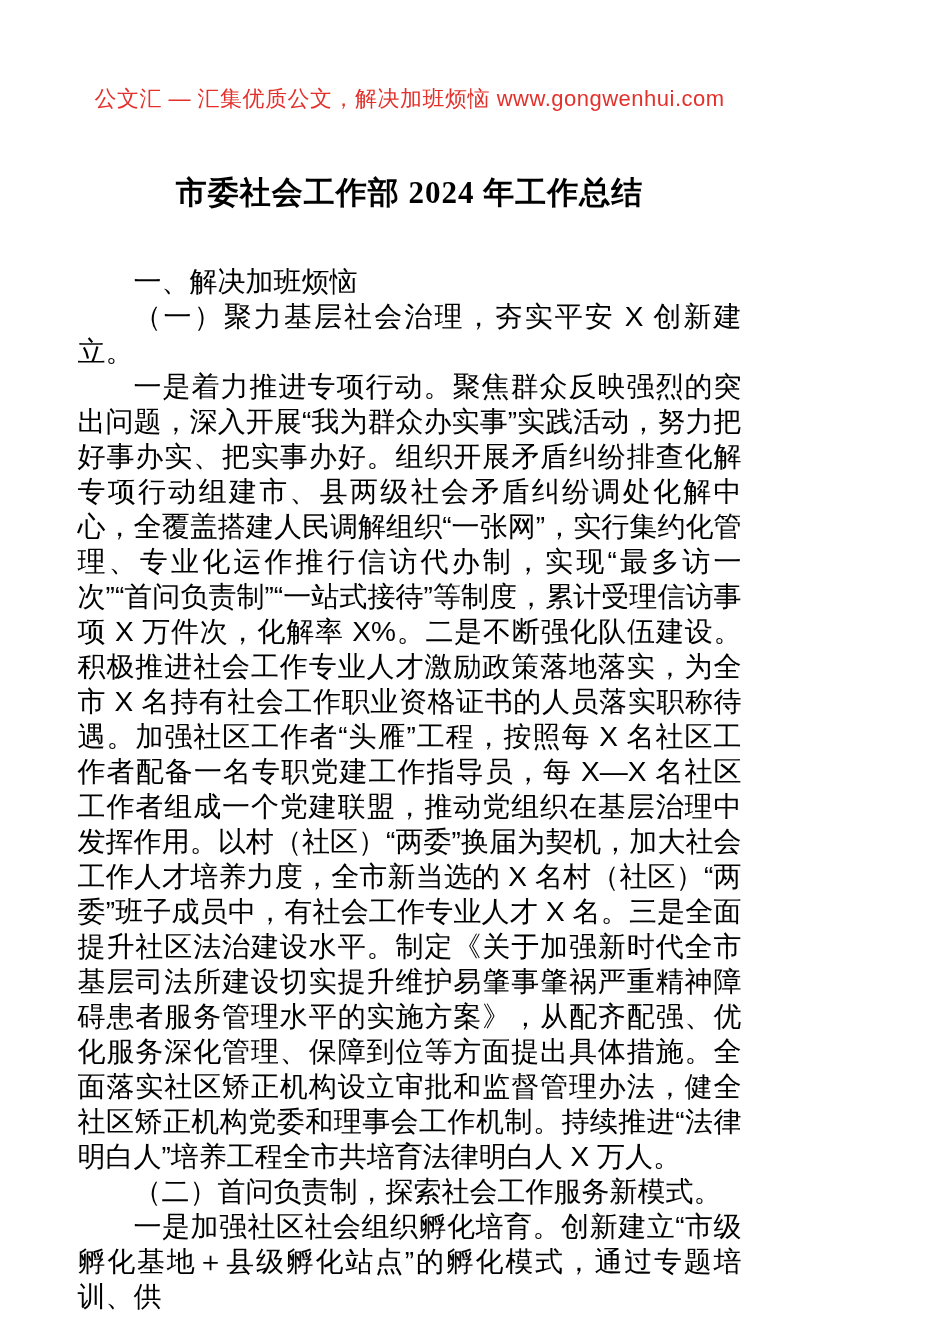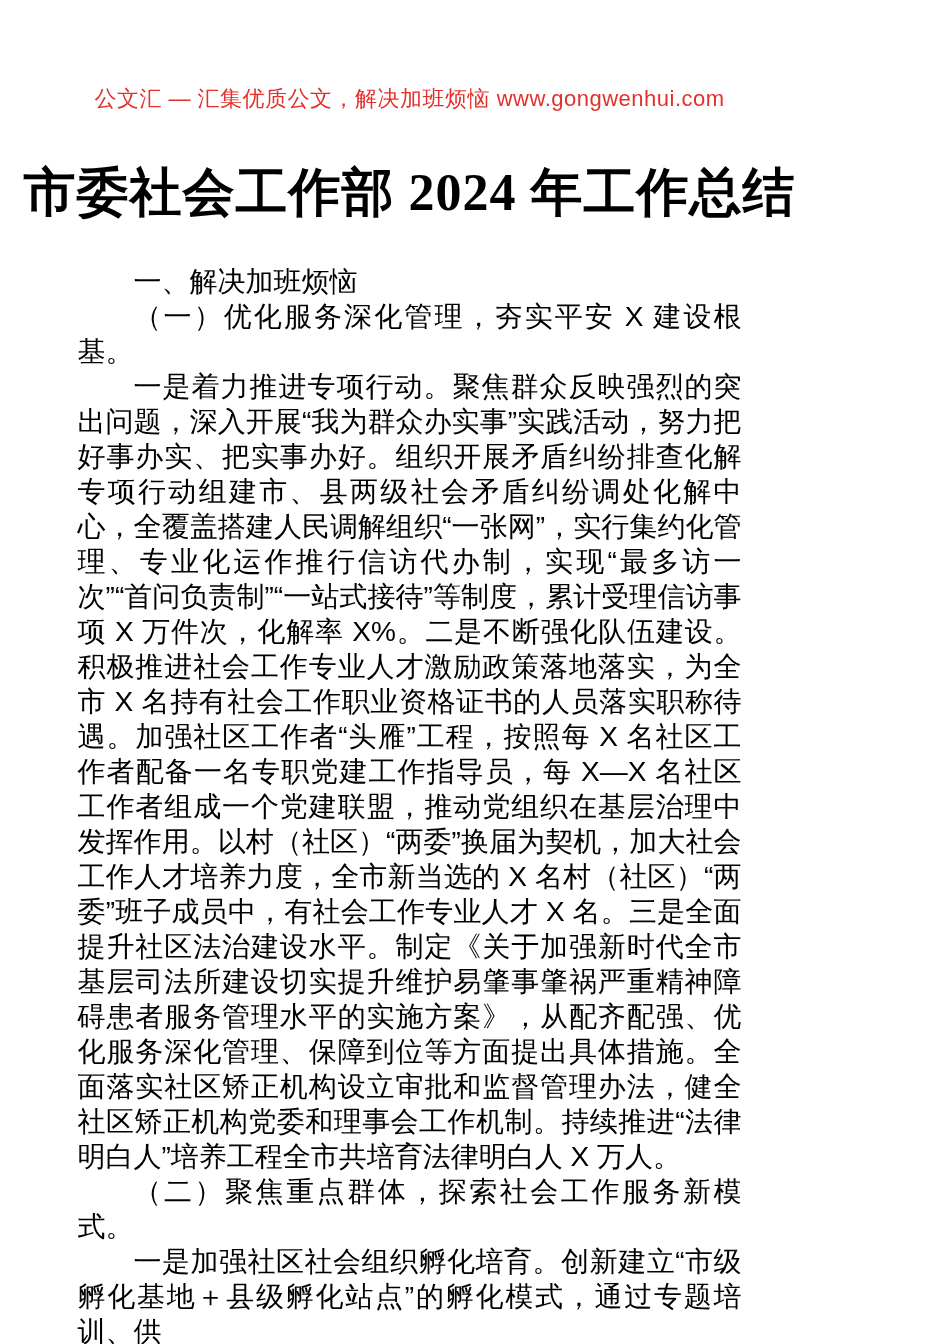--- a/index.html
+++ b/index.html
@@ -27,21 +27,21 @@
     font-size: 22px;
     line-height: 26px;
     font-weight: 400;
     letter-spacing: 0.5px;
     white-space: nowrap;
   }
   .doc-title {
     margin: 58px 0 0 0;
     text-align: center;
     font-family: "Liberation Serif", serif;
-    font-size: 52px;
+    font-size: 31px;
     line-height: 46px;
     font-weight: 700;
     letter-spacing: 1px;
     color: #000000;
   }
   .doc-body {
     width: 664px;
     margin: 48px auto 0 auto;
     font-size: 28px;
     line-height: 35px;
@@ -58,18 +58,18 @@
 </head>
 <body>
 
 <div class="page">
   <div class="watermark" style="color: rgb(227, 48, 43);">公文汇 — 汇集优质公文，解决加班烦恼 www.gongwenhui.com</div>
 
   <h1 class="doc-title">市委社会工作部 2024 年工作总结</h1>
 
   <div class="doc-body">
       <p>一、解决加班烦恼</p>
-      <p>（一）优化服务深化管理，夯实平安 X 建设根基。</p>
+      <p>（一）聚力基层社会治理，夯实平安 X 创新建立。</p>
       <p>一是着力推进专项行动。聚焦群众反映强烈的突出问题，深入开展“我为群众办实事”实践活动，努力把好事办实、把实事办好。组织开展矛盾纠纷排查化解专项行动组建市、县两级社会矛盾纠纷调处化解中心，全覆盖搭建人民调解组织“一张网”，实行集约化管理、专业化运作推行信访代办制，实现“最多访一次”“首问负责制”“一站式接待”等制度，累计受理信访事项 X 万件次，化解率 X%。二是不断强化队伍建设。积极推进社会工作专业人才激励政策落地落实，为全市 X 名持有社会工作职业资格证书的人员落实职称待遇。加强社区工作者“头雁”工程，按照每 X 名社区工作者配备一名专职党建工作指导员，每 X—X 名社区工作者组成一个党建联盟，推动党组织在基层治理中发挥作用。以村（社区）“两委”换届为契机，加大社会工作人才培养力度，全市新当选的 X 名村（社区）“两委”班子成员中，有社会工作专业人才 X 名。三是全面提升社区法治建设水平。制定《关于加强新时代全市基层司法所建设切实提升维护易肇事肇祸严重精神障碍患者服务管理水平的实施方案》，从配齐配强、优化服务深化管理、保障到位等方面提出具体措施。全面落实社区矫正机构设立审批和监督管理办法，健全社区矫正机构党委和理事会工作机制。持续推进“法律明白人”培养工程全市共培育法律明白人 X 万人。</p>
-      <p>（二）聚焦重点群体，探索社会工作服务新模式。</p>
+      <p>（二）首问负责制，探索社会工作服务新模式。</p>
       <p>一是加强社区社会组织孵化培育。创新建立“市级孵化基地＋县级孵化站点”的孵化模式，通过专题培训、供</p>
     </div>
 </div>
 
 </body></html>

